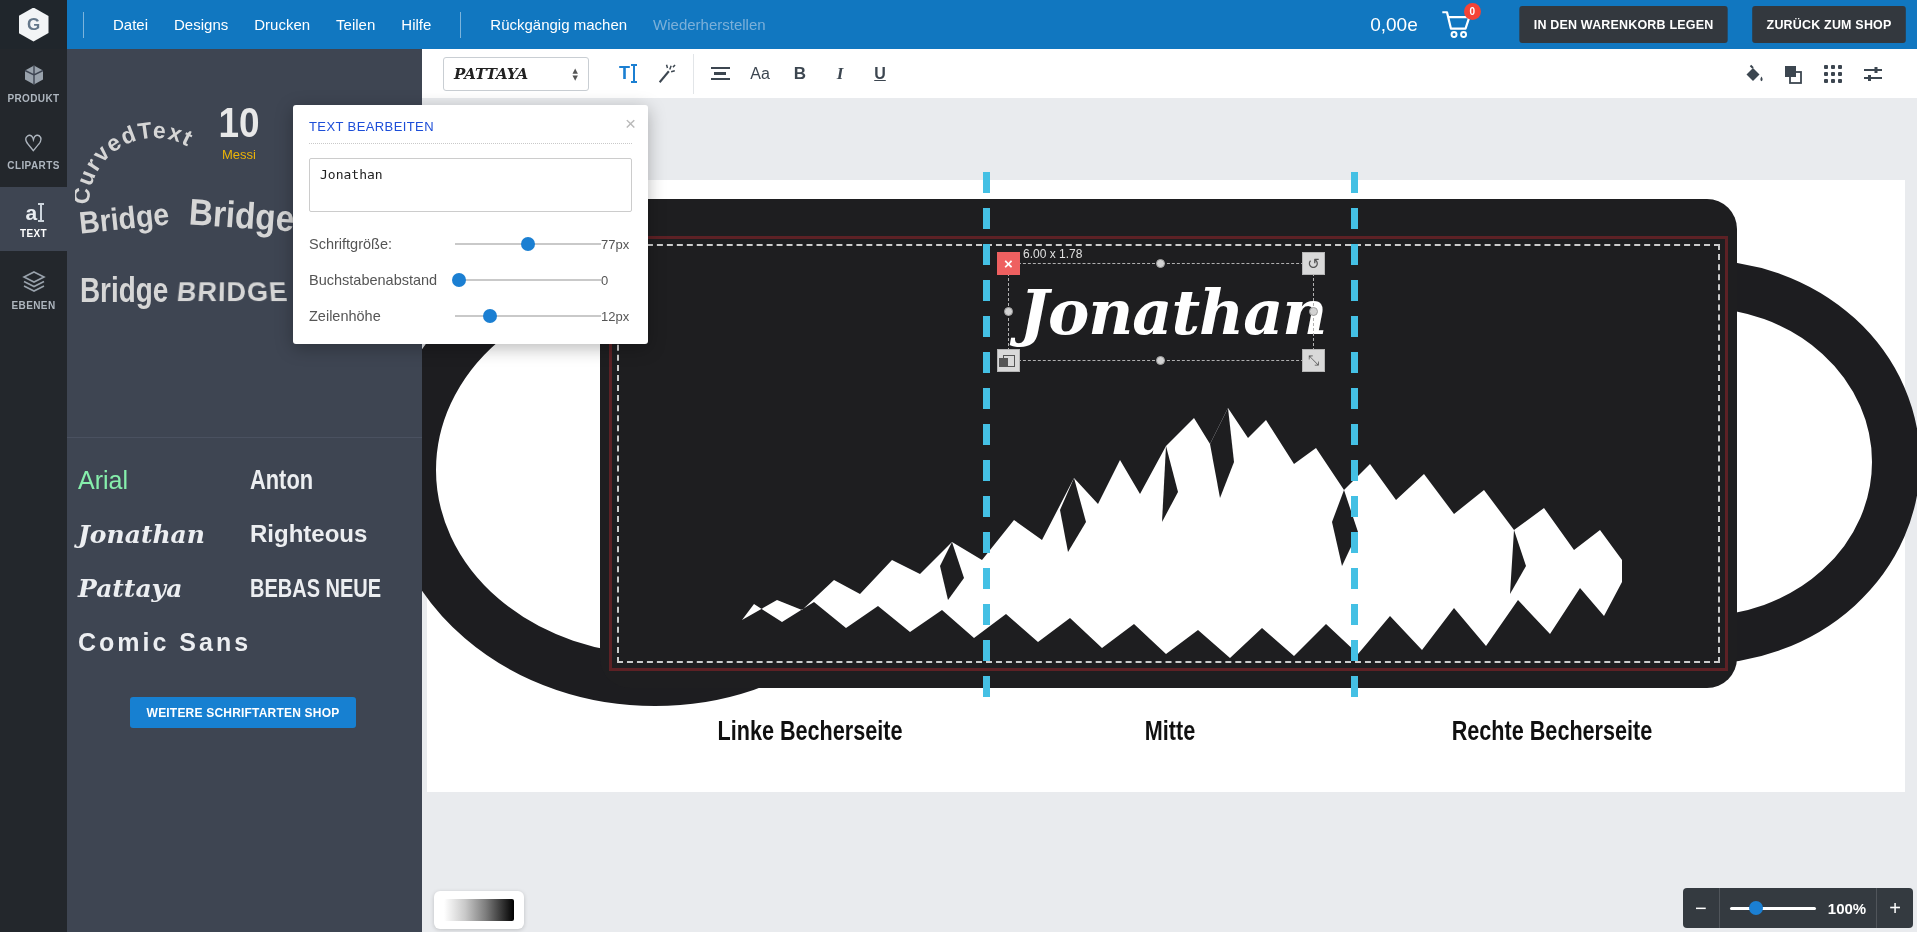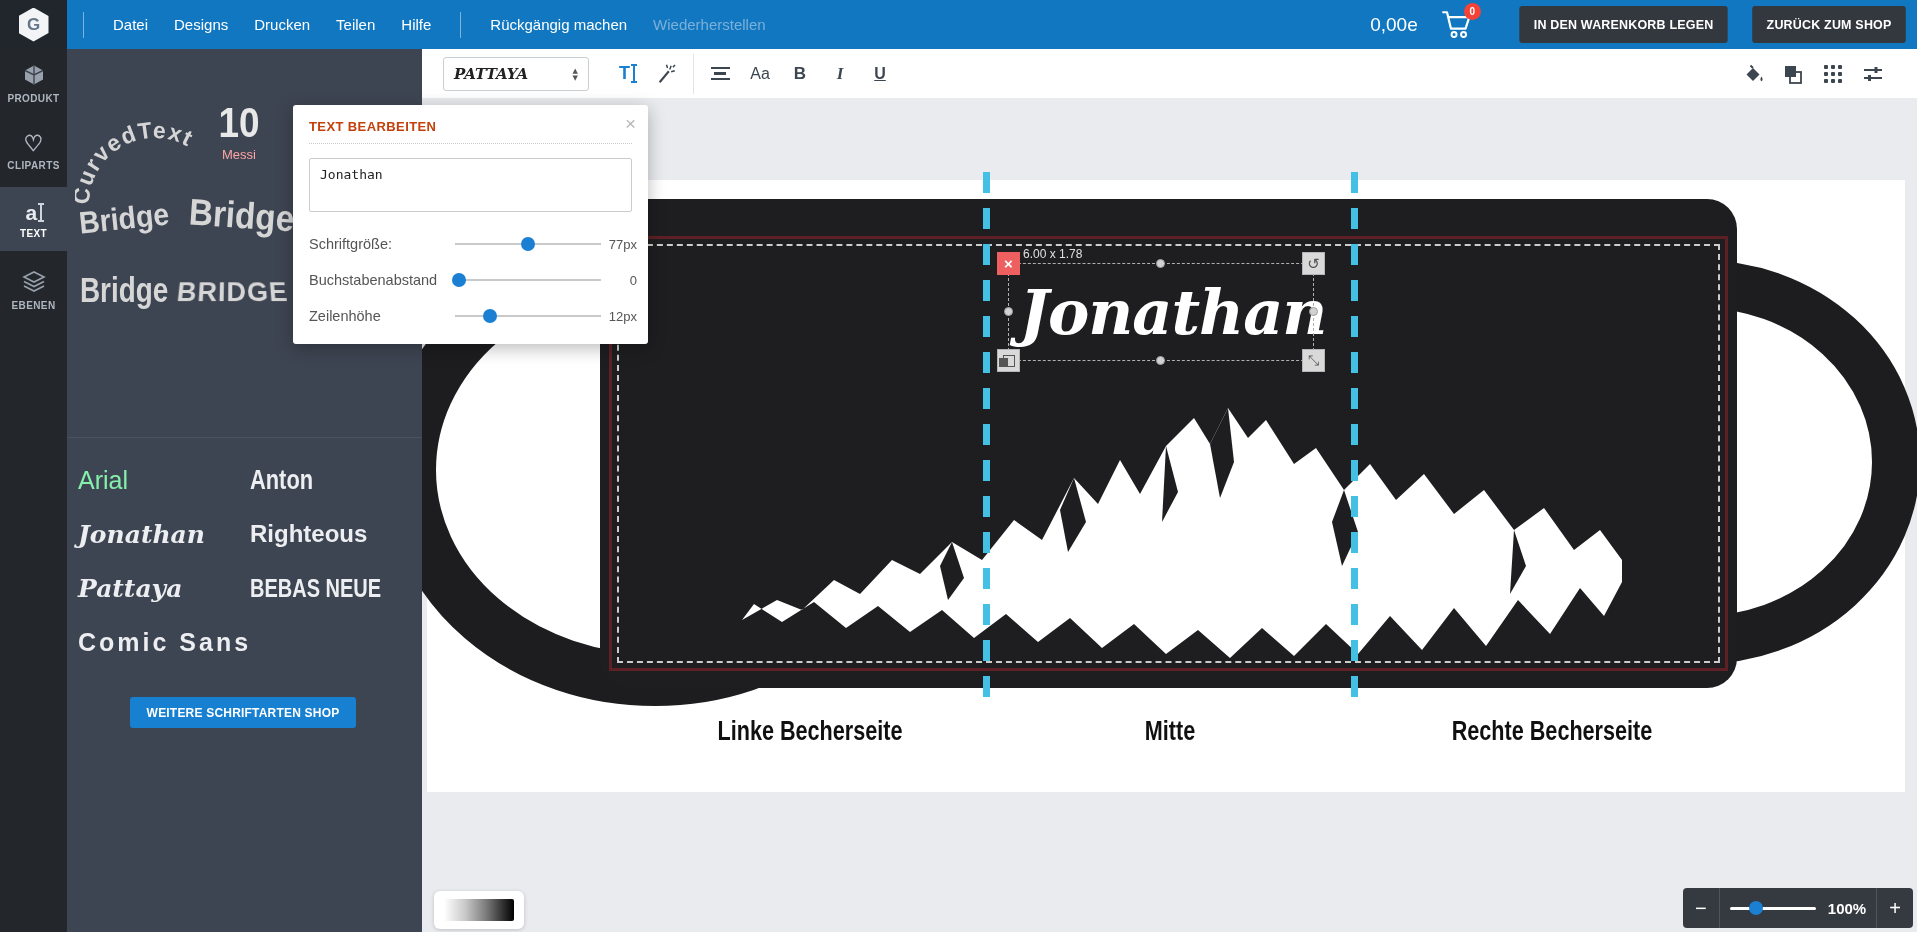--- a/index.html
+++ b/index.html
@@ -40,21 +40,21 @@
   .ibeam{width:2px;height:19px;background:#cdd5dd;margin-left:2px;position:relative;}
   .ibeam::before,.ibeam::after{content:"";position:absolute;left:-2px;width:6px;height:2px;background:#cdd5dd;}
   .ibeam::before{top:0}.ibeam::after{bottom:0}
 
   
   .panel{position:absolute;left:67px;top:49px;bottom:0;width:355px;background:#3e4552;z-index:29;}
   .hint{color:#b6bcc6;font-size:15px;padding:17px 0 0 18px;}
   .sample{position:absolute;color:#d6d6d6;cursor:pointer;}
   .ten{left:136px;top:52px;width:72px;text-align:center;}
   .ten .big{font-size:42px;font-weight:bold;color:#e8e8e8;transform:scaleX(.88);line-height:44px;}
-  .ten .cap{font-size:13px;color:#fca5a5;margin-top:2px;}
+  .ten .cap{font-size:13px;color:#eab308;margin-top:2px;}
   .bridge{font-weight:bold;font-size:31px;transform-origin:center;white-space:nowrap;}
   .b1{left:8px;top:152px;transform:rotate(-6deg) scaleX(.92);}
   .b2{left:116px;top:146px;font-size:37px;transform:rotate(4deg) scaleX(.9);}
   .b3{left:8px;top:224px;transform:scaleY(1.12) scaleX(.9);}
   .b4{left:110px;top:228px;font-size:27px;letter-spacing:1px;transform:perspective(70px) rotateX(8deg);}
   .mask{left:40px;top:296px;width:260px;text-align:center;
         font-family:"DejaVu Serif",serif;font-style:italic;font-weight:bold;font-size:44px;
         background:linear-gradient(100deg,#8a6a52 0%,#dcc2b0 28%,#8f6e58 52%,#ecdccd 74%,#7e5c47 100%);
         -webkit-background-clip:text;background-clip:text;color:transparent;}
   .panel-divider{position:absolute;left:0;right:0;top:388px;border-top:1px solid #4a5160;}
@@ -145,31 +145,31 @@
   .z-minus{border-right:1px solid rgba(255,255,255,.14);}
   .z-plus{border-left:1px solid rgba(255,255,255,.14);}
   .z-mid{flex:1;display:flex;align-items:center;padding:0 10px;}
   .z-track{position:relative;width:86px;height:3px;background:#fff;border-radius:2px;}
   .z-thumb{position:absolute;top:-6px;width:14px;height:14px;border-radius:50%;background:#1b7fd2;cursor:pointer;}
   .z-val{margin-left:12px;font-size:15px;font-weight:bold;}
 
   
   .popup{position:absolute;left:293px;top:105px;width:355px;background:#fff;border-radius:3px;
          box-shadow:0 4px 18px rgba(0,0,0,.28);z-index:50;padding:14px 16px 20px 16px;}
-  .pp-title{font-size:13px;font-weight:bold;color:#c2410c;letter-spacing:.4px;}
+  .pp-title{font-size:13px;font-weight:normal;color:#1d4ed8;letter-spacing:.4px;}
   .pp-close{position:absolute;right:12px;top:8px;font-size:19px;color:#b9b9b9;cursor:pointer;}
   .pp-dots{margin-top:9px;border-bottom:1px dotted #c9c9c9;}
   .pp-text{margin-top:14px;width:100%;height:54px;border:1px solid #ccc;border-radius:2px;
            font-family:"DejaVu Sans Mono",monospace;font-size:13px;color:#222;
            padding:8px 10px;resize:none;outline:none;}
   .pp-row{display:flex;align-items:center;margin-top:20px;height:16px;}
   .pp-label{width:146px;font-size:14.5px;color:#555;flex:none;}
   .pp-track{position:relative;width:146px;height:2px;background:#c9c9c9;flex:none;}
   .pp-thumb{position:absolute;top:-6px;width:14px;height:14px;border-radius:50%;background:#1b7fd2;cursor:pointer;}
-  .pp-val{margin-left:auto;font-size:13px;color:#555;text-align:right;min-width:36px;}
+  .pp-val{margin-left:auto;font-size:13px;color:#555;text-align:left;min-width:36px;}
 </style>
 </head>
 <body>
 
 <div class="app">
 
   <div class="workspace">
     <div class="artboard"></div>
 
     <svg class="handles-svg" width="1495" height="834">

